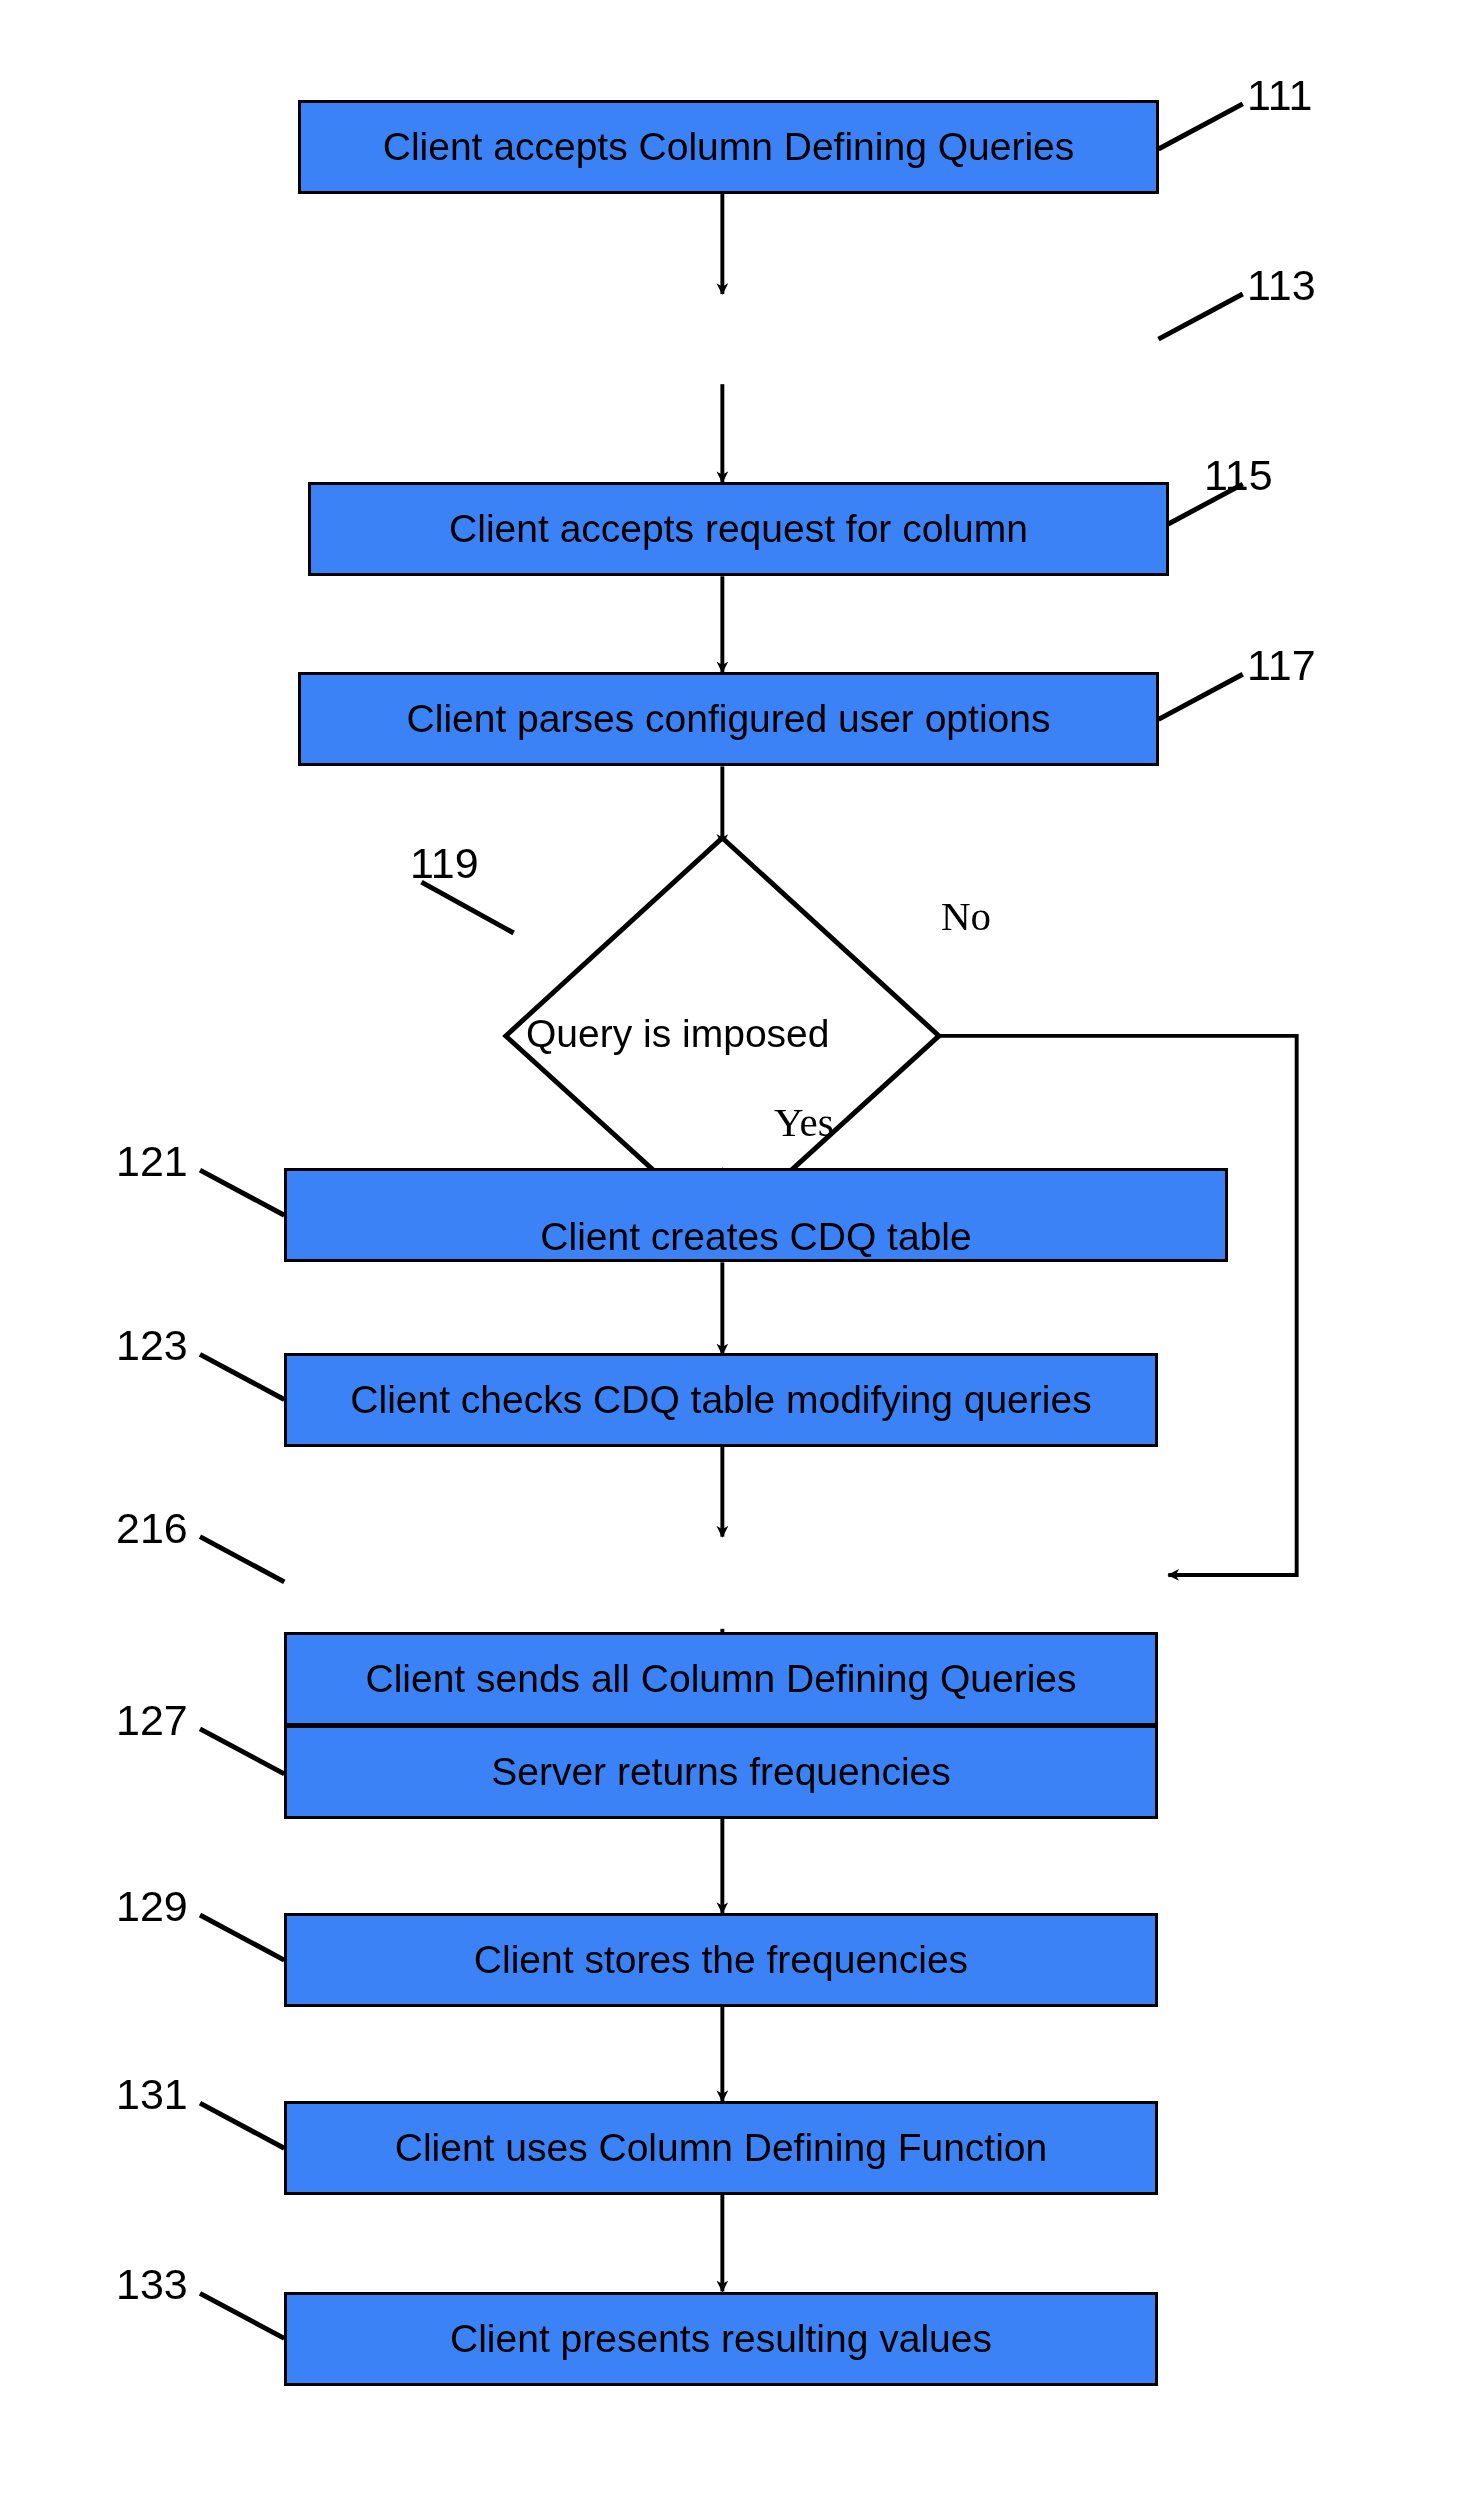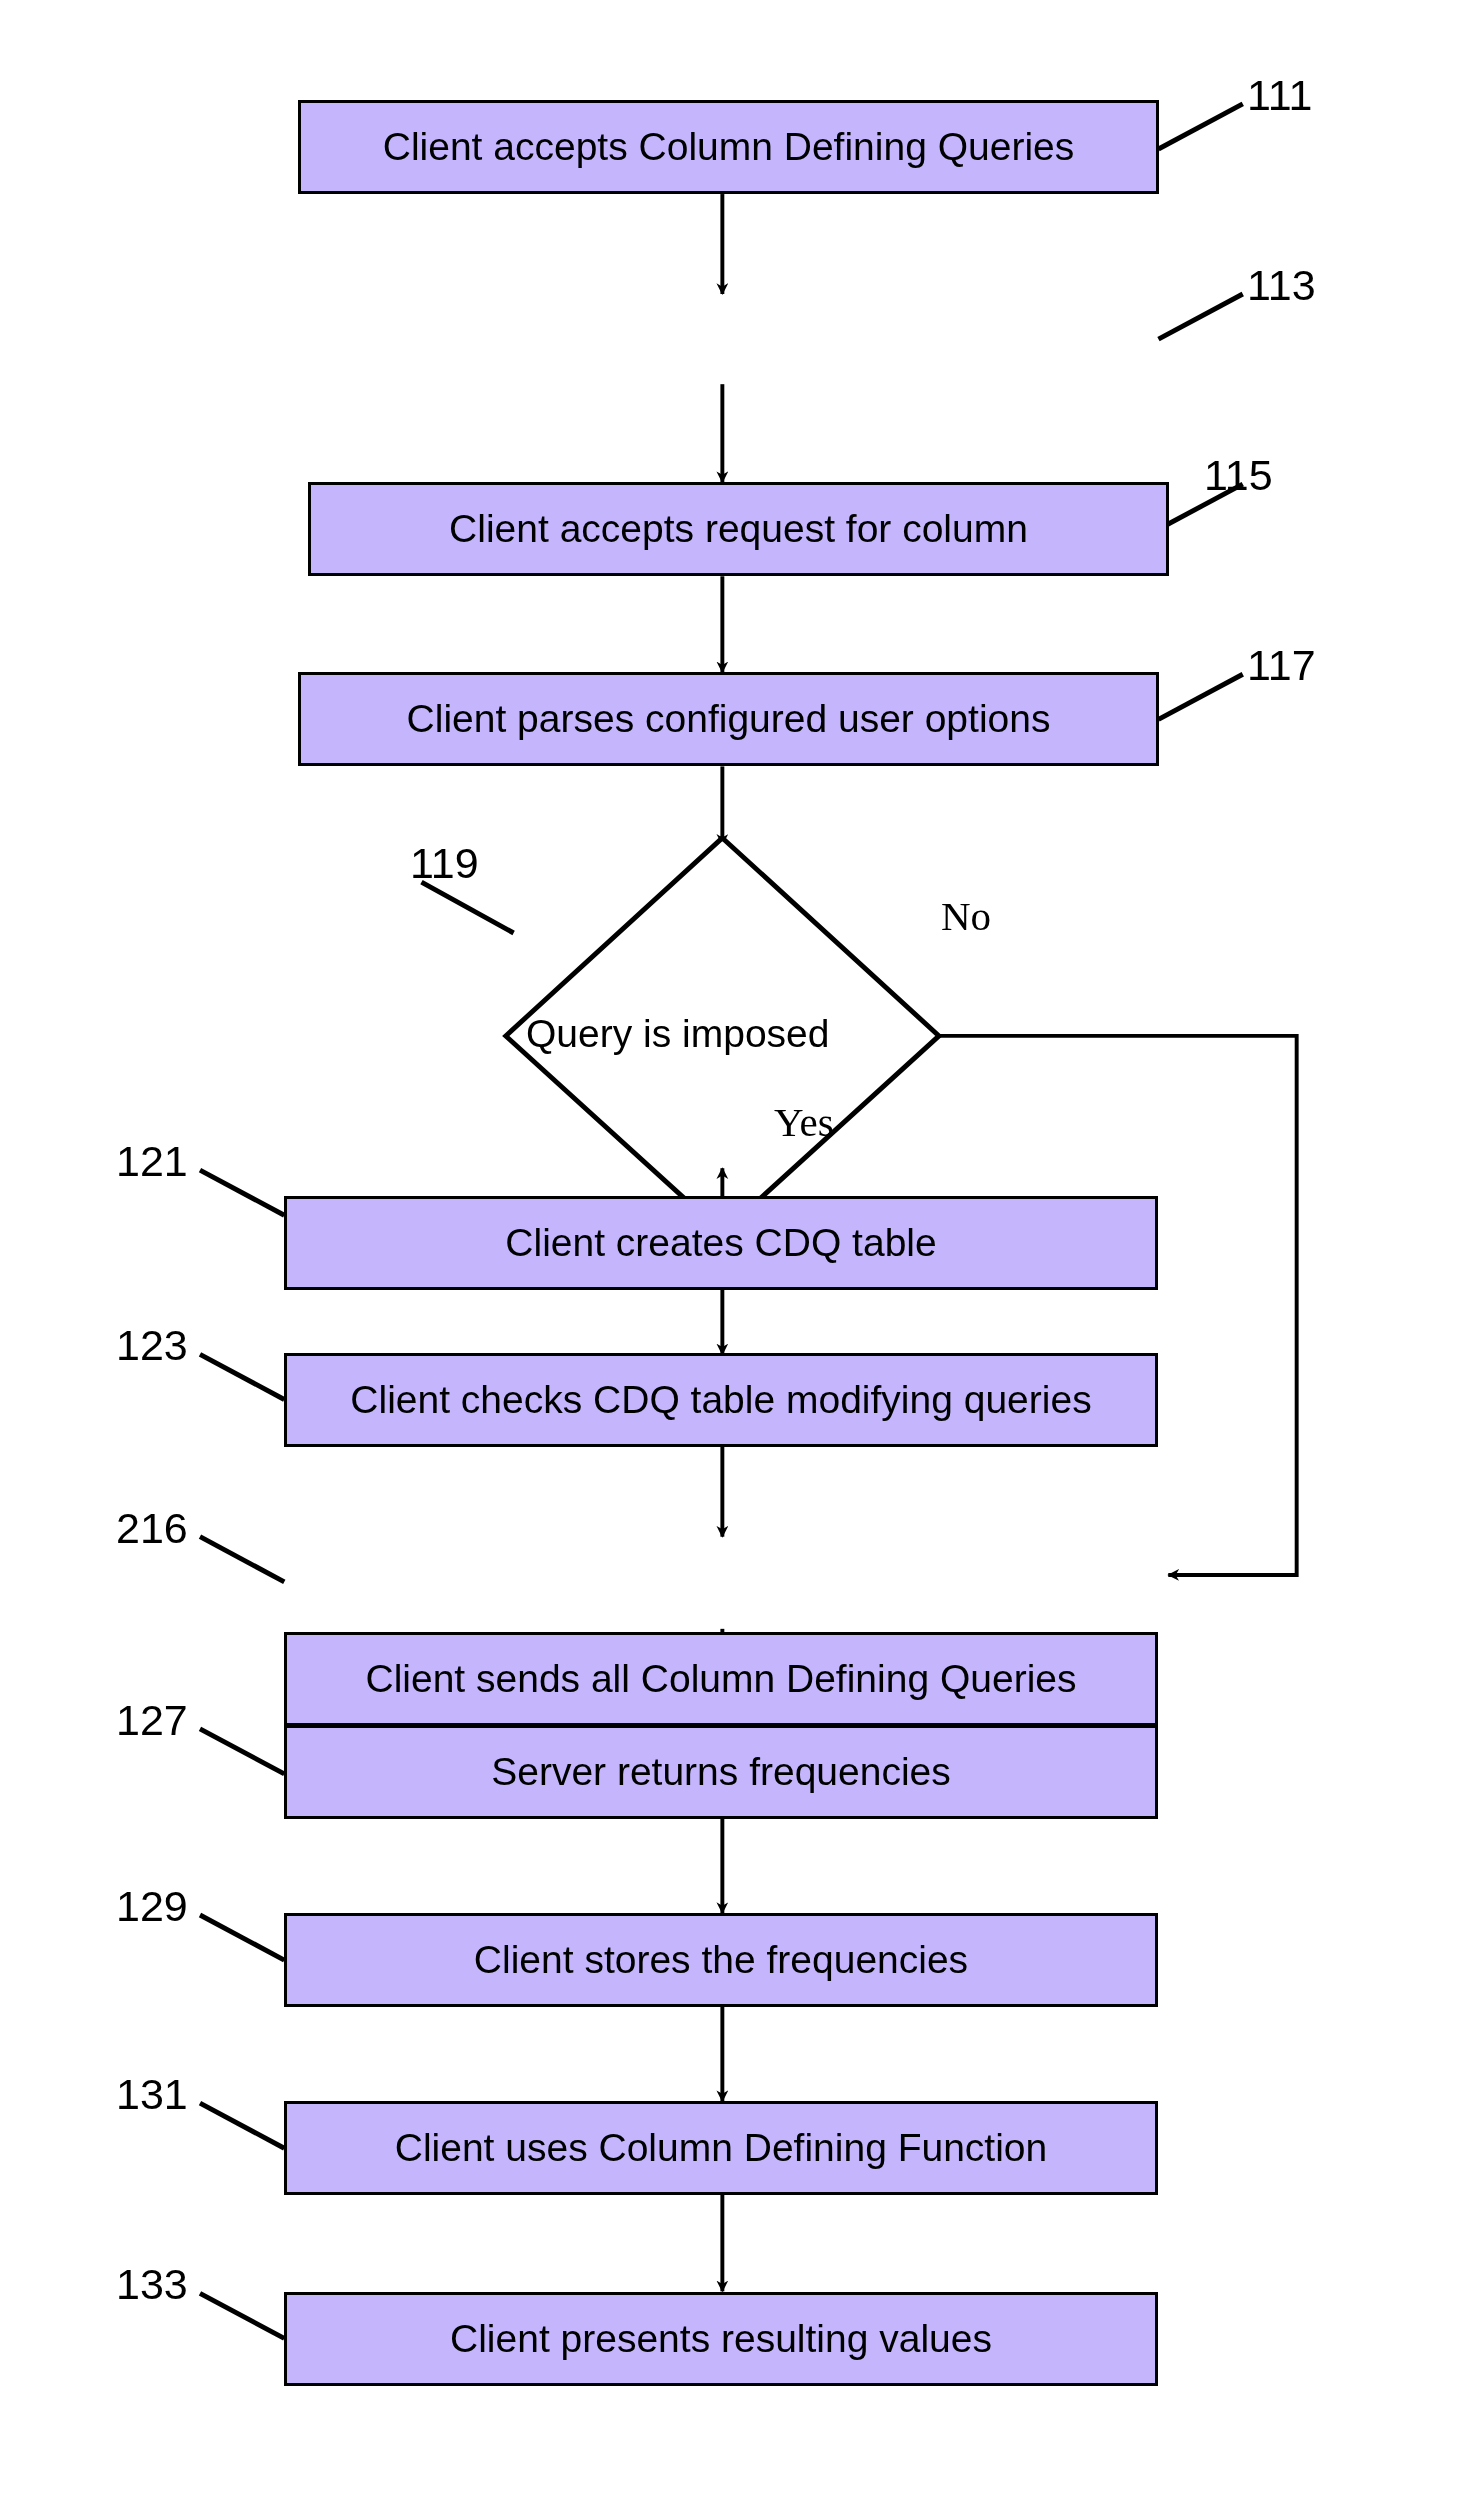--- a/index.html
+++ b/index.html
@@ -19,21 +19,21 @@
     position: absolute;
     left: 0;
     top: 0;
     width: 1480px;
     height: 2505px;
   }
   .node-box {
     position: absolute;
     box-sizing: border-box;
     border: 3.9px solid #000000;
-    background: #c4b5fd;
+    background: #3b82f6;
     display: flex;
     align-items: center;
     justify-content: center;
     text-align: center;
   }
   .node-label {
     font-family: "Liberation Sans", sans-serif;
     font-size: 39px;
     color: #000000;
     line-height: 1.1;
@@ -125,21 +125,21 @@
 
 
   <div class="node-box" style="left:308px; top:482px; width:861px; height:94px;">
     <span class="node-label">Client accepts request for column</span>
   </div>
 
   <div class="node-box" style="left:298px; top:672px; width:861px; height:94px;">
     <span class="node-label">Client parses configured user options</span>
   </div>
 
-  <div class="node-box" style="left:284px; top:1196px; width:874px; height:94px;">
+  <div class="node-box" style="left:284px; top:1168px; width:944px; height:94px;align-items:flex-end;">
     <span class="node-label">Client creates CDQ table</span>
   </div>
 
   <div class="node-box" style="left:284px; top:1353px; width:874px; height:94px;">
     <span class="node-label">Client checks CDQ table modifying queries</span>
   </div>
 
   <div class="node-box" style="left:284px; top:1604px; width:874px; height:94px;margin-top:28px;">
     <span class="node-label">Client sends all Column Defining Queries</span>
   </div>

